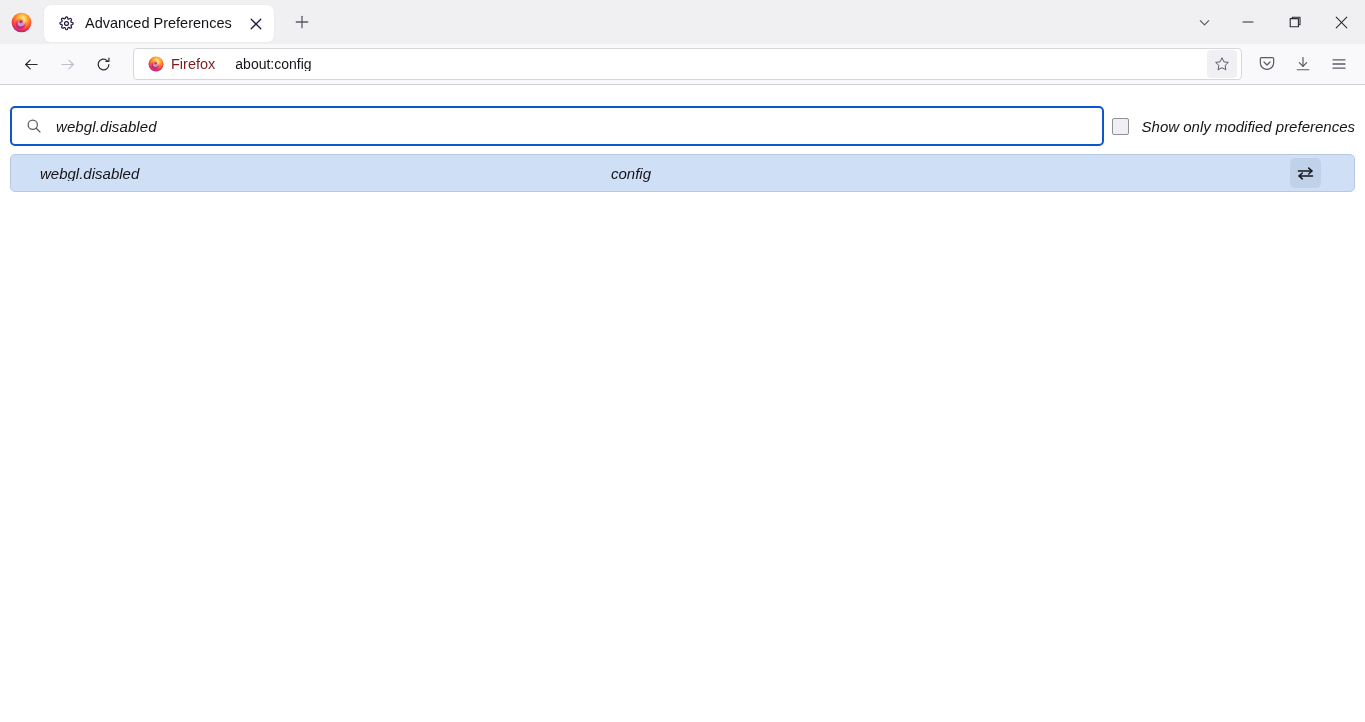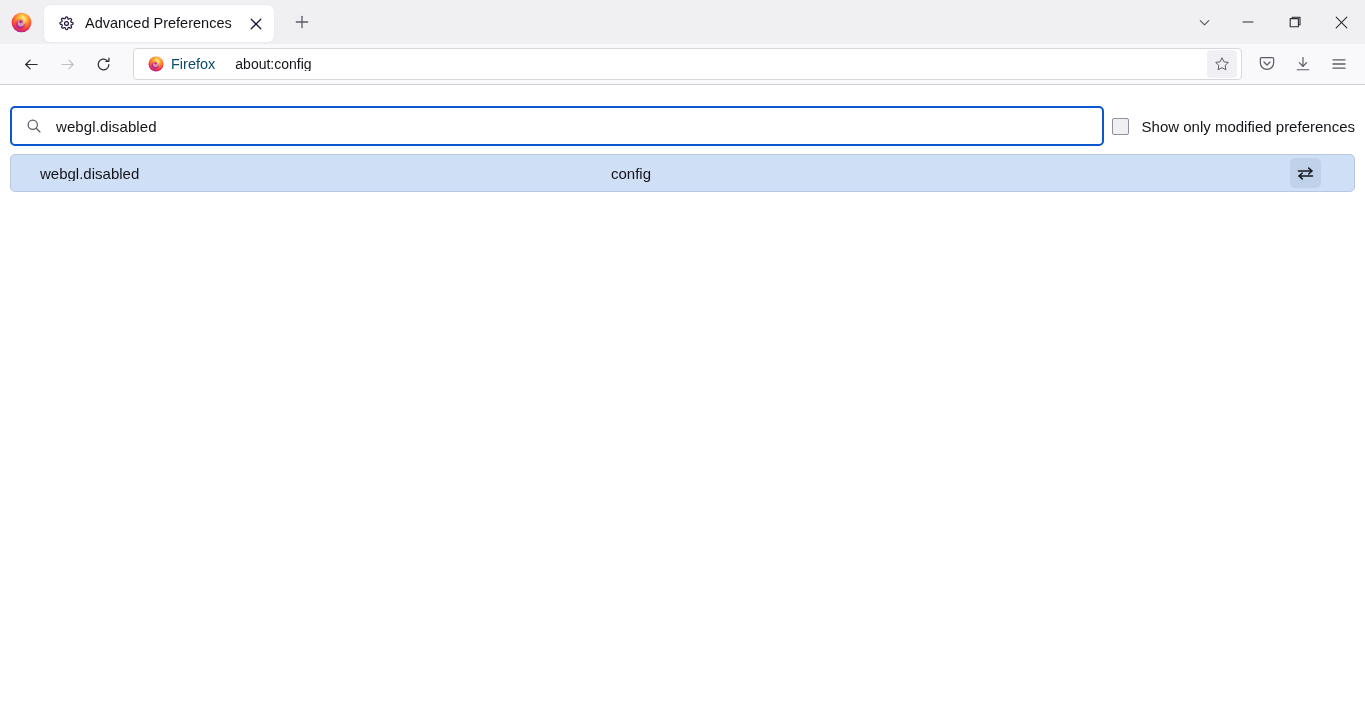--- a/index.html
+++ b/index.html
@@ -152,21 +152,21 @@
     align-items: center;
     height: 24px;
     background: #ffffff;
     border-radius: 4px;
     padding: 0 8px 0 6px;
     gap: 7px;
   }
 
   .fxchip-label {
     font-size: 14.5px;
-    color: #0c4a6e;
+    color: #7f1d1d;
     line-height: 1;
   }
 
   .urltext {
     margin-left: 12px;
     font-size: 14px;
     color: #15141a;
     line-height: 1;
     flex: 1 1 auto;
     white-space: nowrap;
@@ -194,20 +194,21 @@
     align-items: center;
     justify-content: center;
   }
 
   
   .content {
     position: relative;
     background: #ffffff;
     height: 637px;
     padding: 0;
+    font-style: italic;
   }
 
   .filterrow {
     position: relative;
     display: flex;
     align-items: center;
     padding: 17px 10px 0 10px;
     height: 65px;
   }
 

